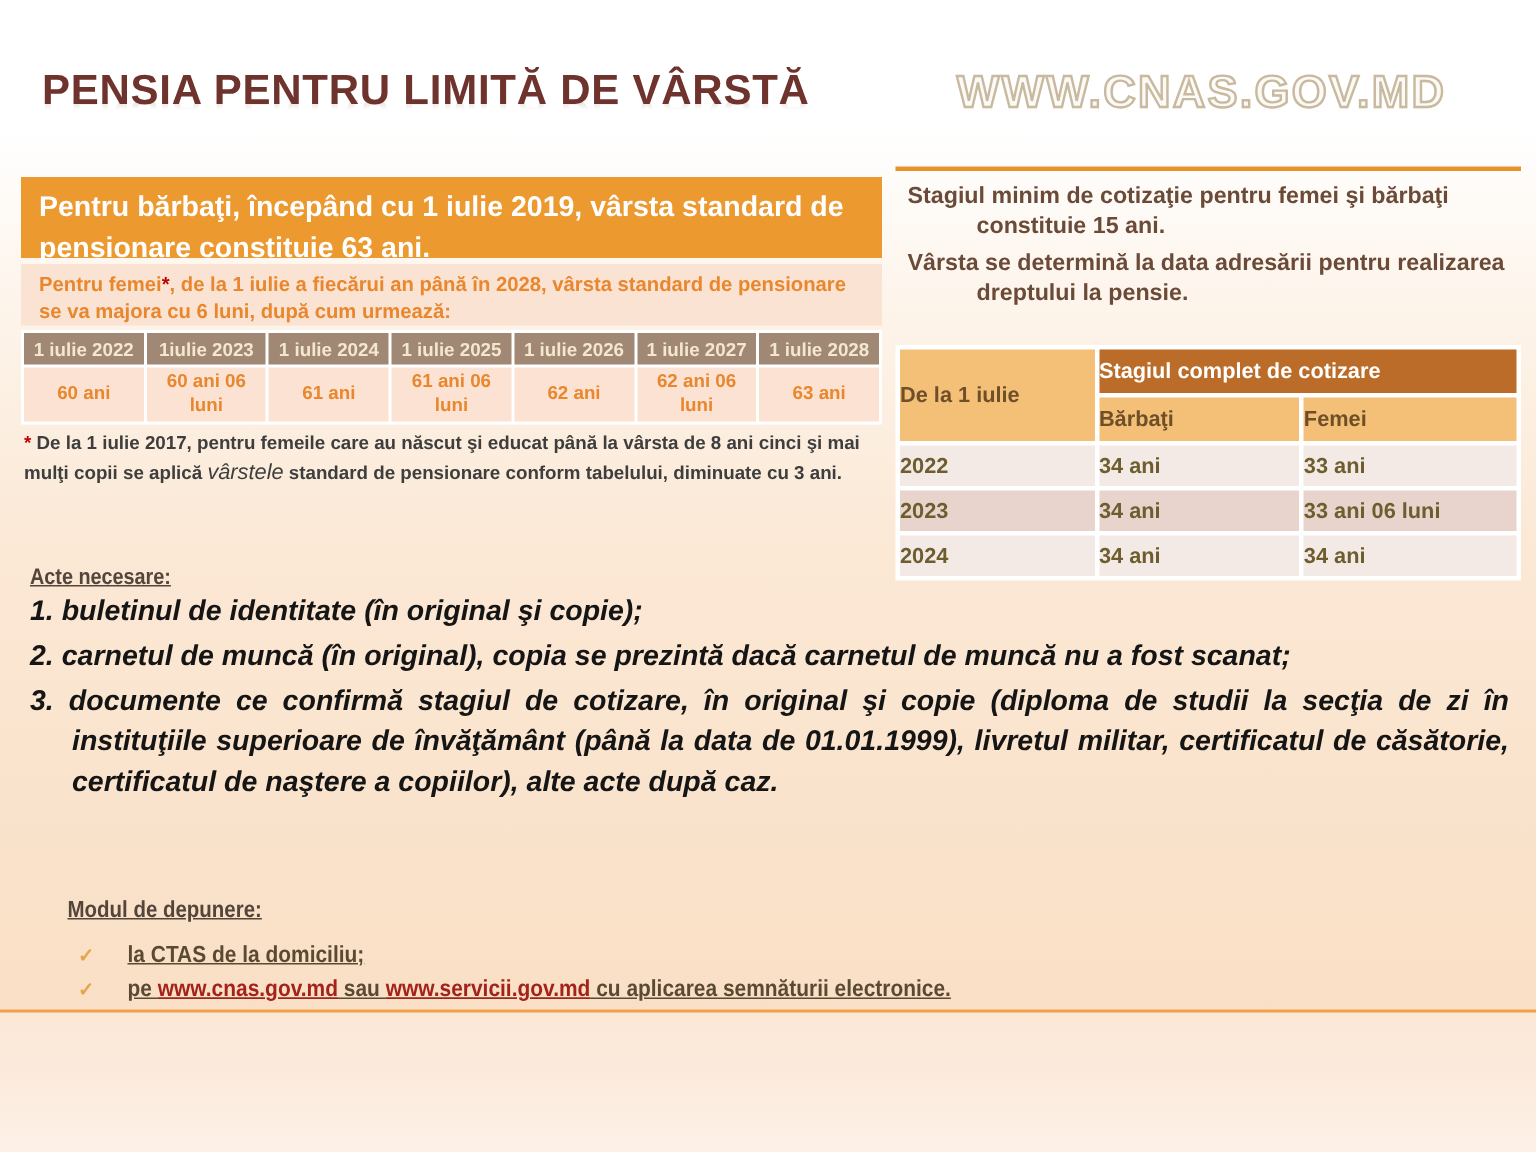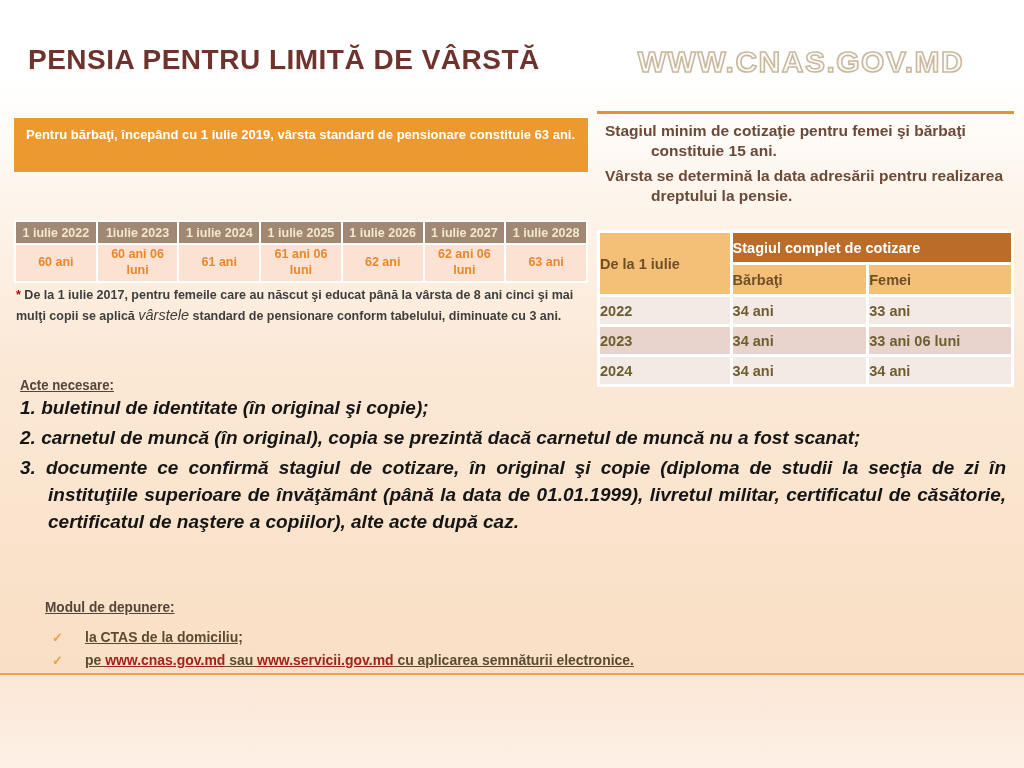--- a/index.html
+++ b/index.html
@@ -17,21 +17,21 @@
   .page-title { position:absolute; left:28px; top:44px;
     font-size:28px; font-weight:bold; color:#6f332e; letter-spacing:.5px; white-space:nowrap;
     -webkit-box-reflect: below -16px linear-gradient(transparent 58%, rgba(0,0,0,.35)); }
   .site-title { position:absolute; left:615px; top:45px; width:372px; text-align:center;
     font-size:30px; font-weight:bold; letter-spacing:1.5px; white-space:nowrap;
     color:#fbfaf6; -webkit-text-stroke:1.6px #c8b99f;
     -webkit-box-reflect: below -14px linear-gradient(transparent 70%, rgba(0,0,0,.18)); }
 
   
   .box-men { position:absolute; left:14px; top:118px; width:574px; height:54px;
-    background:#ec9a30; color:#ffffff; font-size:13px; font-weight:bold;
+    background:#ec9a30; color:#ffffff; font-size:19px; font-weight:bold;
     padding:8px 12px; line-height:1.4; }
   .box-women { position:absolute; left:14px; top:176px; width:574px; height:41px;
     background:#fae3d3; color:#e8872d; font-size:13.5px; font-weight:bold;
     padding:5px 12px; line-height:1.35; }
   .asterisk-red { color:#c00000; }
 
   table.age-table { position:absolute; left:14px; top:220px; width:574px;
     border-collapse:separate; border-spacing:2px; background:#ffffff; table-layout:fixed; }
   table.age-table th { background:#a18875; color:#f3e8cd; font-size:12.5px; font-weight:bold;
     height:21px; padding:1px 0; white-space:nowrap; }
@@ -80,20 +80,23 @@
 </head>
 <body>
 
 <div class="slide">
 
   <div class="page-title">PENSIA PENTRU LIMITĂ DE VÂRSTĂ</div>
   <div class="site-title">WWW.CNAS.GOV.MD</div>
 
   <div class="box-men">Pentru bărbaţi, începând cu 1 iulie 2019, vârsta standard de pensionare constituie 63 ani.</div>
 
+  <div class="box-women">
+    <span>Pentru femei</span><span class="asterisk-red">*</span><span>, de la 1 iulie a fiecărui an până în 2028, vârsta standard de pensionare se va majora cu 6 luni, după cum urmează:</span>
+  </div>
 
   <table class="age-table">
     <tbody>
         <tr>
       <th>1 iulie 2022</th>
       <th>1iulie 2023</th>
       <th>1 iulie 2024</th>
       <th>1 iulie 2025</th>
       <th>1 iulie 2026</th>
       <th>1 iulie 2027</th>

